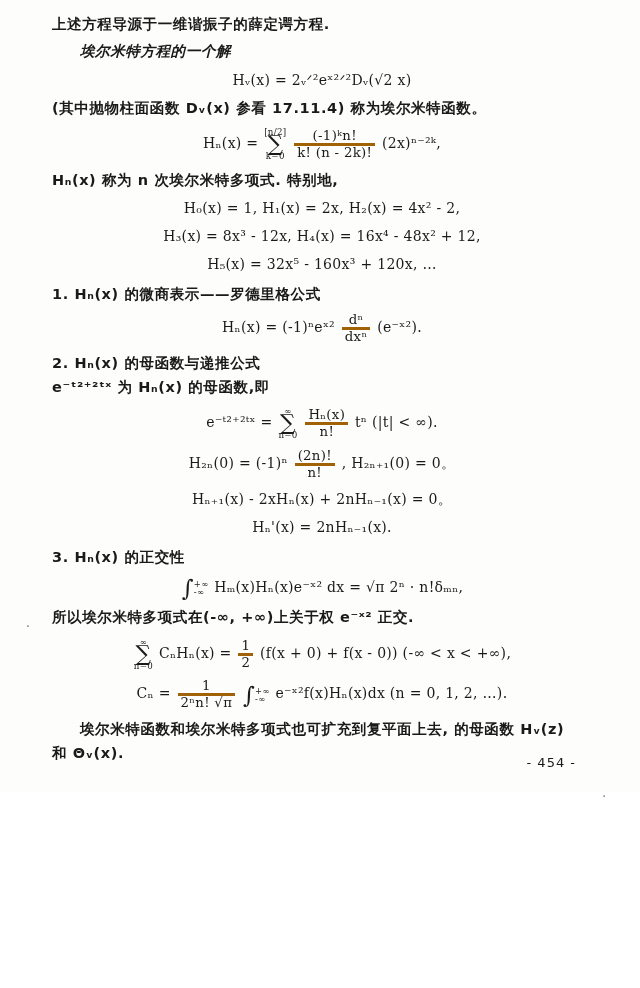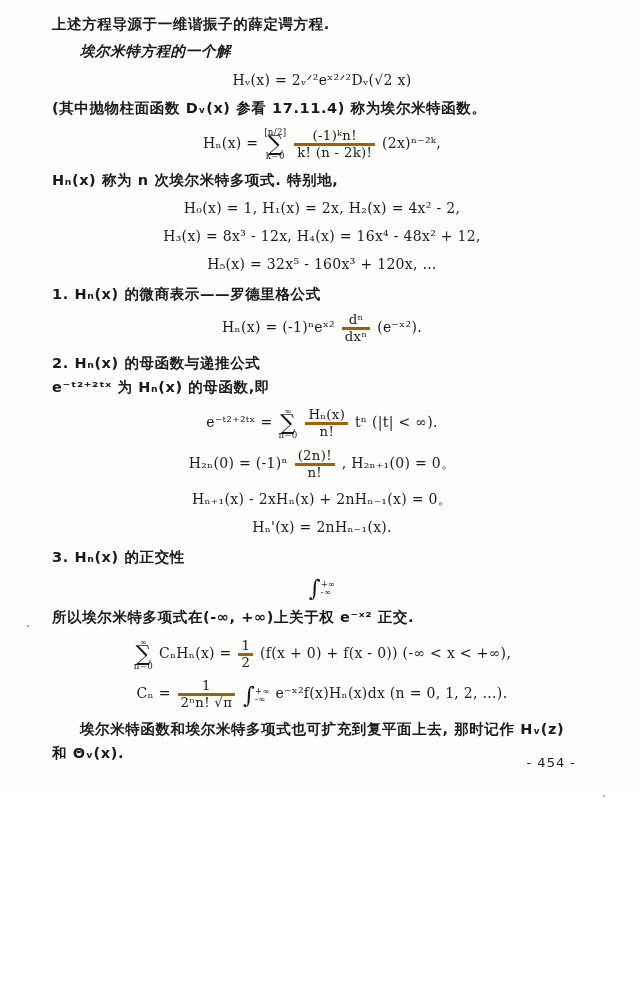--- a/index.html
+++ b/index.html
@@ -185,20 +185,21 @@
     <div class="eq">
       <span>Hₙ'(x) = 2nHₙ₋₁(x).</span>
     </div>
 
     <p class="line cn blk">3. Hₙ(x) 的正交性</p>
 
     <div class="eq blk">
       <span class="intop">
         <span class="op">∫</span><span class="lims"><span class="top">+∞</span><span class="bot">-∞</span></span>
       </span>
+      <span>Hₘ(x)Hₙ(x)e⁻ˣ² dx = √π 2ⁿ · n!δₘₙ,</span>
     </div>
 
     <p class="line cn blk">所以埃尔米特多项式在(-∞, +∞)上关于权 e⁻ˣ² 正交.</p>
 
 
     <div class="eq blk">
       <span class="bigop">
         <span class="top">∞</span>
         <span class="op">∑</span>
         <span class="bot">n=0</span>
@@ -217,21 +218,21 @@
       <span class="frac">
         <span class="num">1</span>
         <span class="den">2ⁿn! √π</span>
       </span>
       <span class="intop">
         <span class="op">∫</span><span class="lims"><span class="top">+∞</span><span class="bot">-∞</span></span>
       </span>
       <span>e⁻ˣ²f(x)Hₙ(x)dx  (n = 0, 1, 2, …).</span>
     </div>
 
-    <p class="line cn blk" style="padding-left:28px;">埃尔米特函数和埃尔米特多项式也可扩充到复平面上去, 那时记作 Hᵥ(z)</p>
+    <p class="line cn blk" style="padding-left:28px;">埃尔米特函数和埃尔米特多项式也可扩充到复平面上去, 的母函数 Hᵥ(z)</p>
     <p class="line cn">和 Θᵥ(x).</p>
 
   </div>
 
   <div class="dot-l">·</div>
   <div class="dot-r">·</div>
 
   <div class="pagenum">- 454 -</div>
 </div>
 

